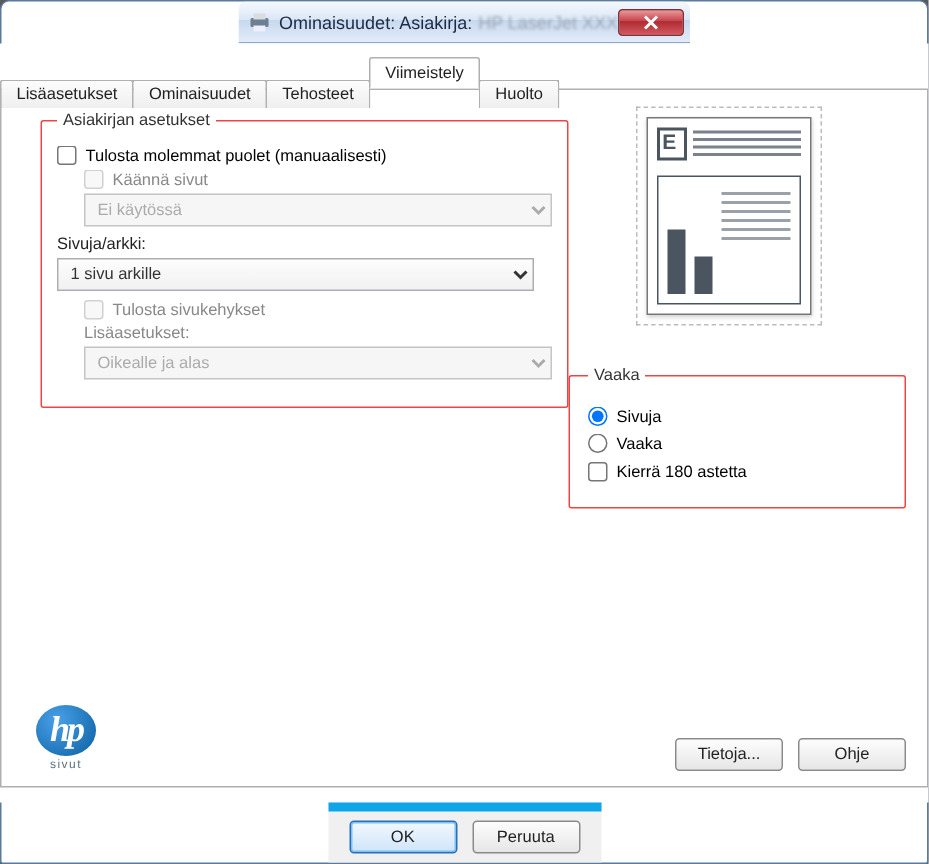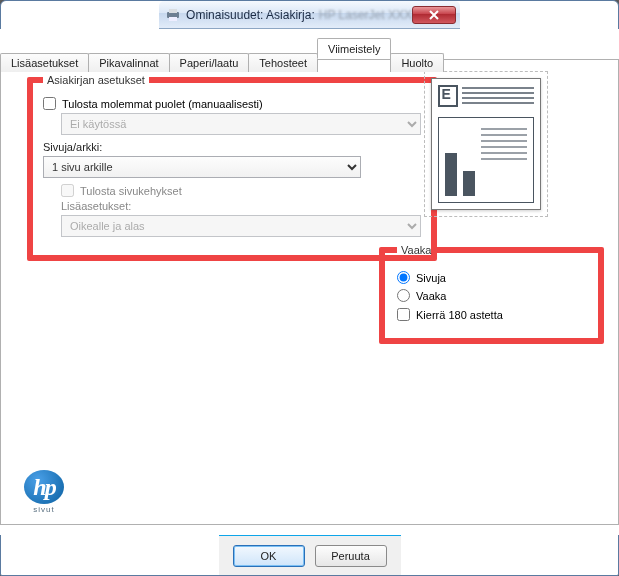--- a/index.html
+++ b/index.html
@@ -102,21 +102,21 @@
     z-index: 1;
     padding: 10px 14px;
     display: flex;
     flex-direction: column;
   }
   .content-row {
     display: flex;
     gap: 22px;
   }
   fieldset.group {
-    border: 6px solid #ef4444;
+    border: 1px solid #ef4444;
     border-radius: 2px;
     padding: 8px 10px 12px 10px;
     margin: 4px 0 0 12px;
   }
   fieldset.group > legend {
     padding: 0 4px;
     font-size: 11px;
     color: #333;
   }
   .left-col {
@@ -141,21 +141,21 @@
     width: 13px; height: 13px;
     margin: 0;
   }
   .sub-label {
     margin: 2px 0 3px 18px;
     color: #888;
   }
   .sub-label.active { color: #222; }
   .combo {
     display: block;
-    width: 360px;
+    width: 312px;
     margin: 0 0 6px 18px;
     height: 22px;
     border: 1px solid #abadb3;
     background: linear-gradient(#fdfdfd,#f1f1f1);
     font: inherit;
     padding: 0 4px;
     color: #333;
   }
   .combo:disabled {
     color: #888;
@@ -273,21 +273,21 @@
     border: 1px solid #8a8a8a;
     border-radius: 3px;
     background: linear-gradient(#fdfdfd,#e6e6e6);
     font: inherit;
     cursor: pointer;
     color: #222;
   }
   .footer {
     height: 40px;
     background: #f0f0f0;
-    border-top: 1px solid #0ea5e9;
+    border-top: 6px solid #0ea5e9;
     display: flex;
     align-items: center;
     justify-content: flex-end;
     gap: 10px;
     padding: 0 14px;
   }
   .btn.primary {
     border: 1px solid #2a70b8;
     box-shadow: 0 0 0 1px #7cc0f4 inset;
     background: linear-gradient(#f2f8fe, #cfe5fa);
@@ -312,40 +312,43 @@
       <svg viewBox="0 0 10 10">
           <path d="M1 1 L9 9 M9 1 L1 9" stroke="#fff" stroke-width="2"></path>
         </svg>
     </div>
   </div>
 
   <div class="client">
 
     <div class="tabs">
       <div class="tab">Lisäasetukset</div>
-      <div class="tab">Pikavalinnat</div>
-      <div class="tab">Paperi/laatu</div>
+      <div class="tab">Ominaisuudet</div>
       <div class="tab">Tehosteet</div>
       <div class="tab active">Viimeistely</div>
       <div class="tab">Huolto</div>
     </div>
 
     <div class="tab-panel">
 
       <div class="content-row">
 
         <div class="left-col">
           <fieldset class="group">
             <legend>Asiakirjan asetukset</legend>
 
             <label class="checkbox-row">
               <input type="checkbox" style="">
               <span>Tulosta molemmat puolet (manuaalisesti)</span>
             </label>
 
+            <label class="checkbox-row indent disabled">
+              <input type="checkbox" disabled="" style="">
+              <span>Käännä sivut</span>
+            </label>
 
             <select class="combo" disabled="">
               <option>Ei käytössä</option>
             </select>
 
             <div class="sub-label active" style="margin-left:0">Sivuja/arkki:</div>
             <select class="combo fullwidth" style="margin-left:0; width:318px">
               <option>1 sivu arkille</option>
             </select>
 
@@ -404,20 +407,24 @@
           </fieldset>
         </div>
 
       </div>
 
       <div class="lower-bar">
         <div class="hp-logo">
           <div class="hp-circle">hp</div>
           <div class="hp-invent">sivut</div>
         </div>
+        <div class="btn-row">
+          <button class="btn">Tietoja...</button>
+          <button class="btn">Ohje</button>
+        </div>
       </div>
 
     </div>
   </div>
 
   <div class="footer">
     <button class="btn primary">OK</button>
     <button class="btn">Peruuta</button>
   </div>
 

